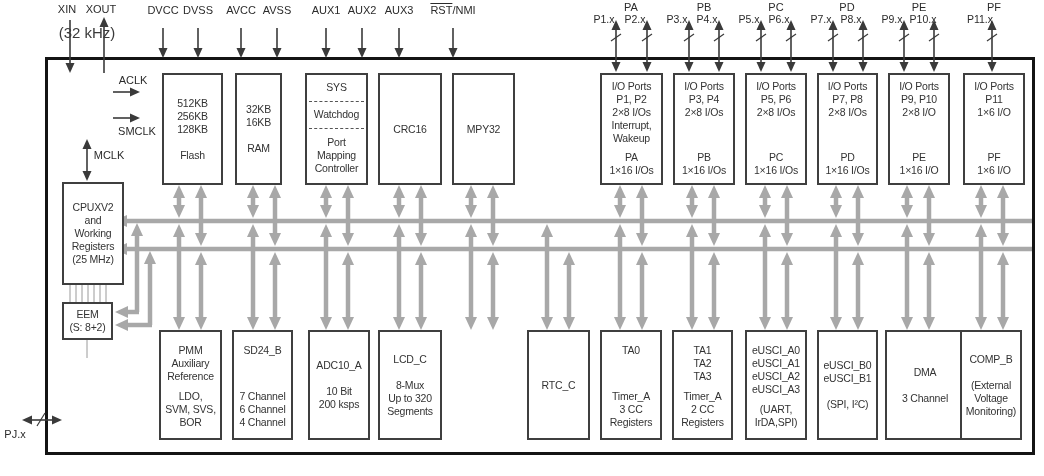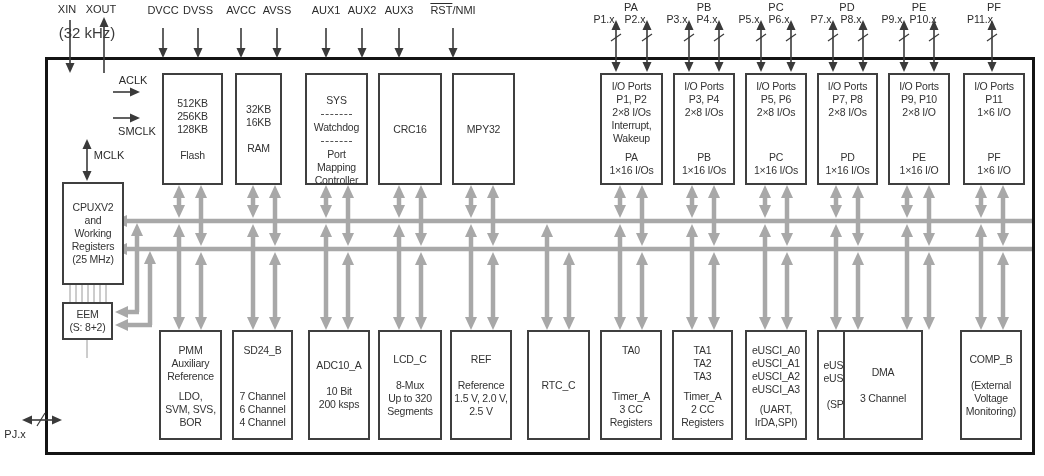--- a/index.html
+++ b/index.html
@@ -9,21 +9,21 @@
         border:3px solid #141414;box-sizing:border-box;background:#fff;}
   svg.conn{position:absolute;left:0;top:0;z-index:2;}
   .block{position:absolute;z-index:3;background:#fff;border:2px solid #3f3f3f;
          box-sizing:border-box;display:flex;flex-direction:column;align-items:center;
          text-align:center;font-size:10.5px;line-height:13px;color:#333;}
   .ctr{justify-content:center;gap:13px;}
   .tbA{justify-content:space-between;padding:5px 1px 6px 1px;}
   .tbB{justify-content:space-between;padding:12px 1px 9px 1px;}
   .grp{display:flex;flex-direction:column;align-items:center;}
   .ln{white-space:nowrap;letter-spacing:-0.2px;}
-  .sys-block{justify-content:space-between;padding:13px;}
+  .sys-block{justify-content:space-between;padding:0;}
   .sys-sec{width:92%;display:flex;flex-direction:column;align-items:center;justify-content:center;
            padding:6px 0 7px 0;border-bottom:1.5px dashed #555;}
   .sys-sec.last{border-bottom:none;flex:1;justify-content:center;}
   .lbl{position:absolute;z-index:4;white-space:nowrap;transform:translateX(-50%);
        font-size:11px;color:#2b2b2b;}
   .lbl.small{font-size:15px;color:#3a3a3a;}
   .lbl.pin{font-size:10.5px;}
   .ovl{text-decoration:overline;}
   .copyright{position:absolute;z-index:4;right:2px;top:459px;font-size:11px;color:#111;}
 </style>
@@ -467,30 +467,20 @@
   <div class="block ctr" style="left:378px;top:330px;width:64px;height:110px">
     <div class="grp">
         <div class="ln">LCD_C</div>
       </div>
     <div class="grp">
         <div class="ln">8-Mux</div>
         <div class="ln">Up to 320</div>
         <div class="ln">Segments</div>
       </div>
   </div>
-  <div class="block ctr" style="left:450px;top:330px;width:62px;height:110px">
-    <div class="grp">
-        <div class="ln">REF</div>
-      </div>
-    <div class="grp">
-        <div class="ln">Reference</div>
-        <div class="ln">1.5 V, 2.0 V,</div>
-        <div class="ln">2.5 V</div>
-      </div>
-  </div>
   <div class="block ctr" style="left:527px;top:330px;width:63px;height:110px">
     <div class="grp">
         <div class="ln">RTC_C</div>
       </div>
   </div>
   <div class="block tbB" style="left:600px;top:330px;width:62px;height:110px">
     <div class="grp">
         <div class="ln">TA0</div>
       </div>
     <div class="grp">
@@ -525,21 +515,21 @@
   </div>
   <div class="block ctr" style="left:817px;top:330px;width:61px;height:110px">
     <div class="grp">
         <div class="ln">eUSCI_B0</div>
         <div class="ln">eUSCI_B1</div>
       </div>
     <div class="grp">
         <div class="ln">(SPI, I²C)</div>
       </div>
   </div>
-  <div class="block ctr" style="left:843px;top:330px;width:80px;height:110px">
+  <div class="block ctr" style="left:885px;top:330px;width:80px;height:110px">
     <div class="grp">
         <div class="ln">DMA</div>
       </div>
     <div class="grp">
         <div class="ln">3 Channel</div>
       </div>
   </div>
   <div class="block ctr" style="left:960px;top:330px;width:62px;height:110px">
     <div class="grp">
         <div class="ln">COMP_B</div>

